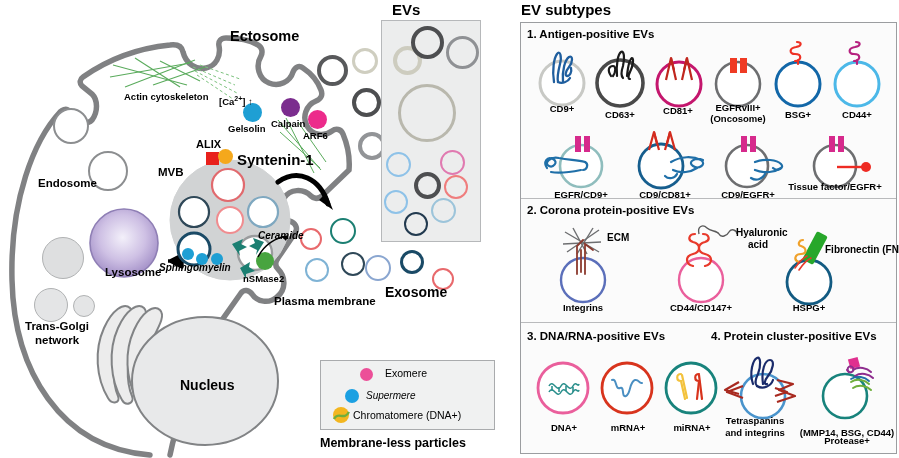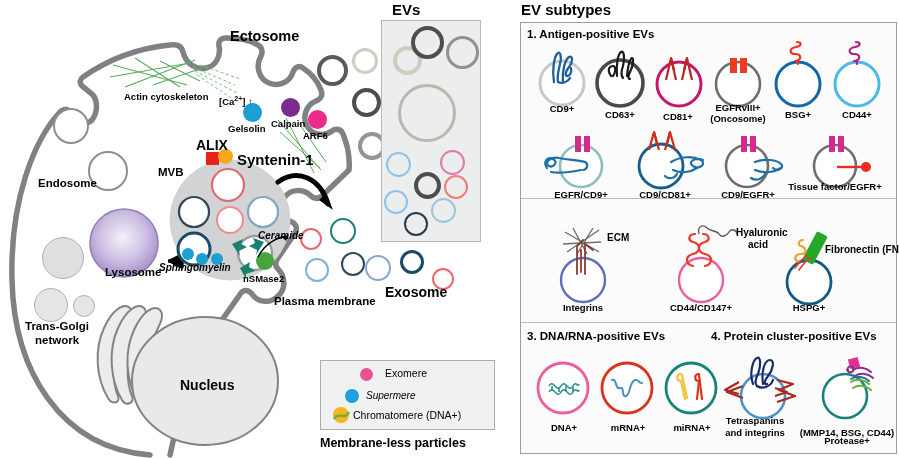--- a/index.html
+++ b/index.html
@@ -238,21 +238,21 @@
     <span class="lbl norm" style="left:353px;top:410px;font-size:10.5px;">Chromatomere (DNA+)</span>
     <span class="lbl" style="left:320px;top:436px;font-size:12.5px;">Membrane-less particles</span>
 
     <span class="lbl" style="left:230px;top:28px;font-size:14.5px;">Ectosome</span>
     <span class="lbl" style="left:392px;top:2px;font-size:15px;">EVs</span>
     <span class="lbl" style="left:124px;top:92px;font-size:9.5px;">Actin cytoskeleton</span>
     <span class="lbl" style="left:219px;top:95px;font-size:9.5px;">[Ca<sup style="font-size:7px;">2+</sup>] ↑</span>
     <span class="lbl" style="left:228px;top:124px;font-size:9.5px;">Gelsolin</span>
     <span class="lbl" style="left:271px;top:119px;font-size:9.5px;">Calpain</span>
     <span class="lbl" style="left:303px;top:131px;font-size:9.5px;">ARF6</span>
-    <span class="lbl" style="left:196px;top:138px;font-size:14px;">ALIX</span>
+    <span class="lbl" style="left:196px;top:138px;font-size:11px;">ALIX</span>
     <span class="lbl" style="left:237px;top:152px;font-size:15px;">Syntenin-1</span>
     <span class="lbl" style="left:158px;top:166px;font-size:11.5px;">MVB</span>
     <span class="lbl" style="left:38px;top:177px;font-size:11.5px;">Endosome</span>
     <span class="lbl" style="left:105px;top:266px;font-size:11.5px;">Lysosome</span>
     <span class="lbl" style="left:25px;top:320px;font-size:11.5px;">Trans-Golgi</span>
     <span class="lbl" style="left:35px;top:334px;font-size:11.5px;">network</span>
     <span class="lbl" style="left:172px;top:378px;font-size:14px;margin-left:8px;">Nucleus</span>
     <span class="lbl ital" style="left:258px;top:230px;font-size:10px;">Ceramide</span>
     <span class="lbl ital" style="left:159px;top:262px;font-size:10px;">Sphingomyelin</span>
     <span class="lbl" style="left:243px;top:274px;font-size:9.5px;">nSMase2</span>
@@ -289,21 +289,21 @@
     <span class="lbl item-label" style="left:105px;top:110px;transform:translateX(-50%);">CD63+</span>
 
     <svg class="abs" style="left:133px;top:46px;" width="62" height="62">
       <circle cx="31" cy="38" r="22" fill="#fff" stroke="#c4166d" stroke-width="3"></circle>
       <g stroke="#c0261e" stroke-width="2.2" fill="none" stroke-linejoin="round">
         <path d="M 18,34 L 23,12 L 28,34"></path>
         <path d="M 34,34 L 39,12 L 44,34"></path>
         <path d="M 23,12 L 26,24 M 39,12 L 36,24"></path>
       </g>
     </svg>
-    <span class="lbl item-label" style="left:163px;top:112px;transform:translateX(-50%);">CD81+</span>
+    <span class="lbl item-label" style="left:163px;top:106px;transform:translateX(-50%);">CD81+</span>
 
     <svg class="abs" style="left:192px;top:46px;" width="62" height="62">
       <circle cx="31" cy="38" r="22" fill="#fff" stroke="#6d6e70" stroke-width="2.6"></circle>
       <rect x="23" y="12" width="7" height="15" fill="#ef3b24"></rect>
       <rect x="33" y="12" width="7" height="15" fill="#ef3b24"></rect>
     </svg>
     <span class="lbl item-label" style="left:223px;top:103px;transform:translateX(-50%);">EGFRvIII+</span>
     <span class="lbl item-label" style="left:223px;top:114px;transform:translateX(-50%);">(Oncosome)</span>
 
     <svg class="abs" style="left:252px;top:40px;" width="62" height="68">
@@ -364,20 +364,21 @@
       <circle cx="32" cy="38" r="21" fill="#fff" stroke="#6d6e70" stroke-width="2.6"></circle>
       <rect x="26" y="8" width="6" height="16" fill="#d62a8c"></rect>
       <rect x="35" y="8" width="6" height="16" fill="#d62a8c"></rect>
       <line x1="34" y1="39" x2="60" y2="39" stroke="#ee2b23" stroke-width="2.4"></line>
       <circle cx="63" cy="39" r="5" fill="#ee2b23"></circle>
     </svg>
     <span class="lbl item-label" style="left:320px;top:182px;transform:translateX(-50%);">Tissue factor/EGFR+</span>
 
     <div class="abs" style="left:6px;top:198px;width:375px;height:1px;background:#b9babc;"></div>
 
+    <span class="lbl sect-title" style="left:12px;top:204px;">2. Corona protein-positive EVs</span>
 
     <svg class="abs" style="left:32px;top:224px;" width="90" height="78">
       <circle cx="36" cy="56" r="22" fill="#fff" stroke="#5b6fba" stroke-width="2.4"></circle>
       <g stroke="#6d6e70" stroke-width="1.4" fill="none">
         <line x1="18" y1="8" x2="52" y2="28"></line>
         <line x1="52" y1="6" x2="20" y2="28"></line>
         <line x1="16" y1="20" x2="54" y2="18"></line>
         <line x1="26" y1="4" x2="40" y2="30"></line>
         <line x1="46" y1="4" x2="30" y2="30"></line>
       </g>

